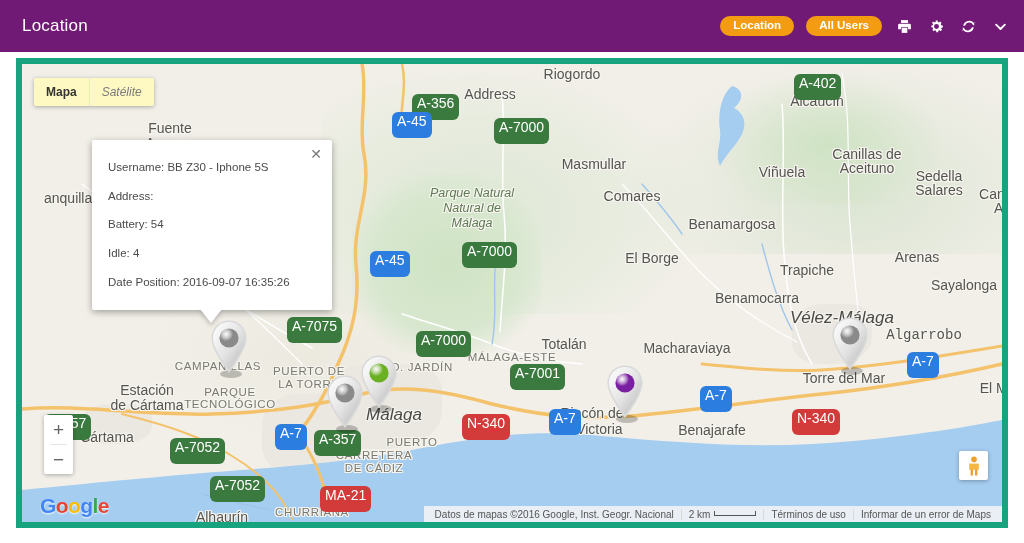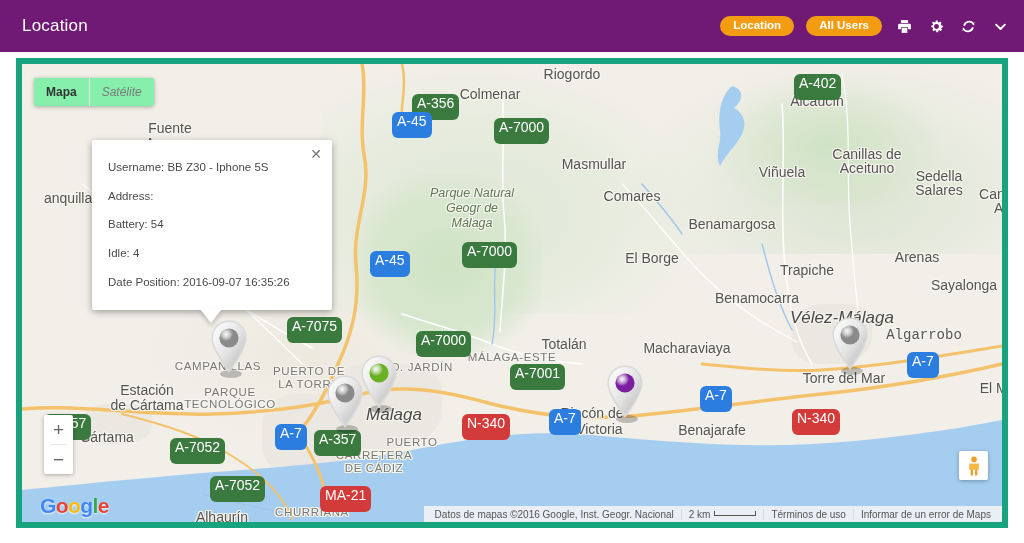--- a/index.html
+++ b/index.html
@@ -120,21 +120,21 @@
   .shield.b { background: #2b7de0; }
   .shield.r { background: #d33a3a; }
 
   
   .marker { position: absolute; width: 46px; height: 60px; cursor: pointer; }
   .marker svg { display: block; overflow: visible; }
 
   
   .maptype {
     position: absolute; left: 12px; top: 14px;
-    display: flex; background: #86efac;
+    display: flex; background: #fef9c3;
     box-shadow: 0 1px 4px rgba(0,0,0,.3); border-radius: 2px;
     overflow: hidden;
   }
   .maptype div {
     font-size: 12px; padding: 7px 12px; color: #565656; cursor: pointer;
     border-right: 1px solid #e6e6e6;
   }
   .maptype div:last-child { border-right: none; color: #7a7a7a; font-style: italic; }
   .maptype div.active { color: #333333; font-weight: bold; }
 
@@ -296,21 +296,21 @@
           <path d="M470,280 C476,250 470,220 474,196"></path>
           <path d="M740,180 C748,210 756,240 770,266"></path>
           <path d="M120,150 C150,165 170,185 186,206"></path>
           <path d="M620,120 C634,136 648,152 660,170"></path>
           <path d="M180,430 C210,438 240,444 266,450"></path>
         </g>
       </svg>
     </div>
 
     <div id="labels-layer">
-        <div class="lbl med ctr" style="left: 468px; top: 22px;">Colmenar</div>
+        <div class="lbl med ctr" style="left: 468px; top: 22px;">Address</div>
         <div class="lbl med ctr" style="left: 550px; top: 2px;">Riogordo</div>
         <div class="lbl med ctr" style="left: 795px; top: 29px;">Alcaucín</div>
         <div class="lbl med ctr" style="left: 572px; top: 92px;">Masmullar</div>
         <div class="lbl med ctr" style="left: 610px; top: 124px;">Comares</div>
         <div class="lbl med ctr" style="left: 710px; top: 152px;">Benamargosa</div>
         <div class="lbl med ctr" style="left: 760px; top: 100px;">Viñuela</div>
         <div class="lbl med ctr" style="left: 845px; top: 82px;">Canillas de</div>
         <div class="lbl med ctr" style="left: 845px; top: 96px;">Aceituno</div>
         <div class="lbl med ctr" style="left: 917px; top: 104px;">Sedella</div>
         <div class="lbl med ctr" style="left: 917px; top: 118px;">Salares</div>
@@ -344,21 +344,21 @@
         <div class="lbl caps ctr" style="left: 208px; top: 334px;">TECNOLÓGICO</div>
         <div class="lbl med ctr" style="left: 125px; top: 318px;">Estación</div>
         <div class="lbl med ctr" style="left: 125px; top: 333px;">de Cártama</div>
         <div class="lbl med ctr" style="left: 85px; top: 365px;">Cártama</div>
         <div class="lbl med ctr" style="left: 200px; top: 445px;">Alhaurín</div>
         <div class="lbl med" style="left: 22px; top: 126px;">anquilla</div>
         <div class="lbl med" style="left: 72px; top: 143px;">Arr</div>
         <div class="lbl med ctr" style="left: 148px; top: 56px;">Fuente</div>
         <div class="lbl med ctr" style="left: 148px; top: 71px;">Amarga</div>
         <div class="lbl green ctr" style="left: 450px; top: 122px;">Parque Natural</div>
-        <div class="lbl green ctr" style="left: 450px; top: 137px;">Geogr de</div>
+        <div class="lbl green ctr" style="left: 450px; top: 137px;">Natural de</div>
         <div class="lbl green ctr" style="left: 450px; top: 152px;">Málaga</div>
       </div>
     <div id="shields-layer">
         <div class="shield g" style="left: 390px; top: 30px;">A-356</div>
         <div class="shield b" style="left: 370px; top: 48px;">A-45</div>
         <div class="shield g" style="left: 472px; top: 54px;">A-7000</div>
         <div class="shield g" style="left: 772px; top: 10px;">A-402</div>
         <div class="shield g" style="left: 440px; top: 178px;">A-7000</div>
         <div class="shield b" style="left: 348px; top: 187px;">A-45</div>
         <div class="shield g" style="left: 265px; top: 253px;">A-7075</div>

